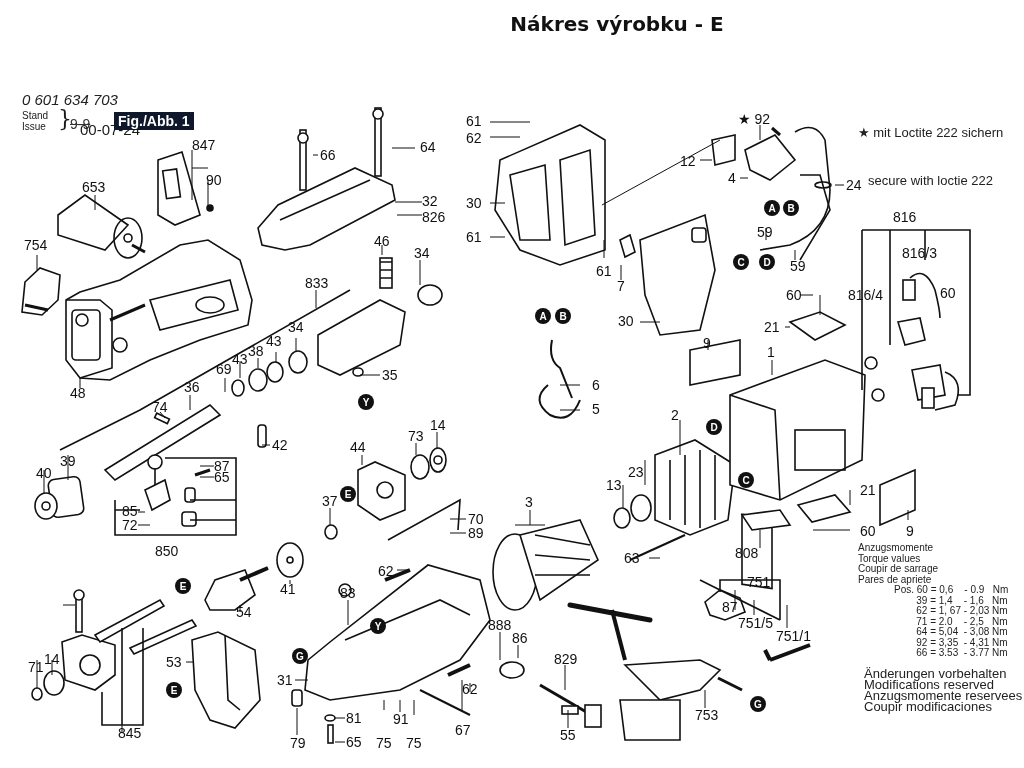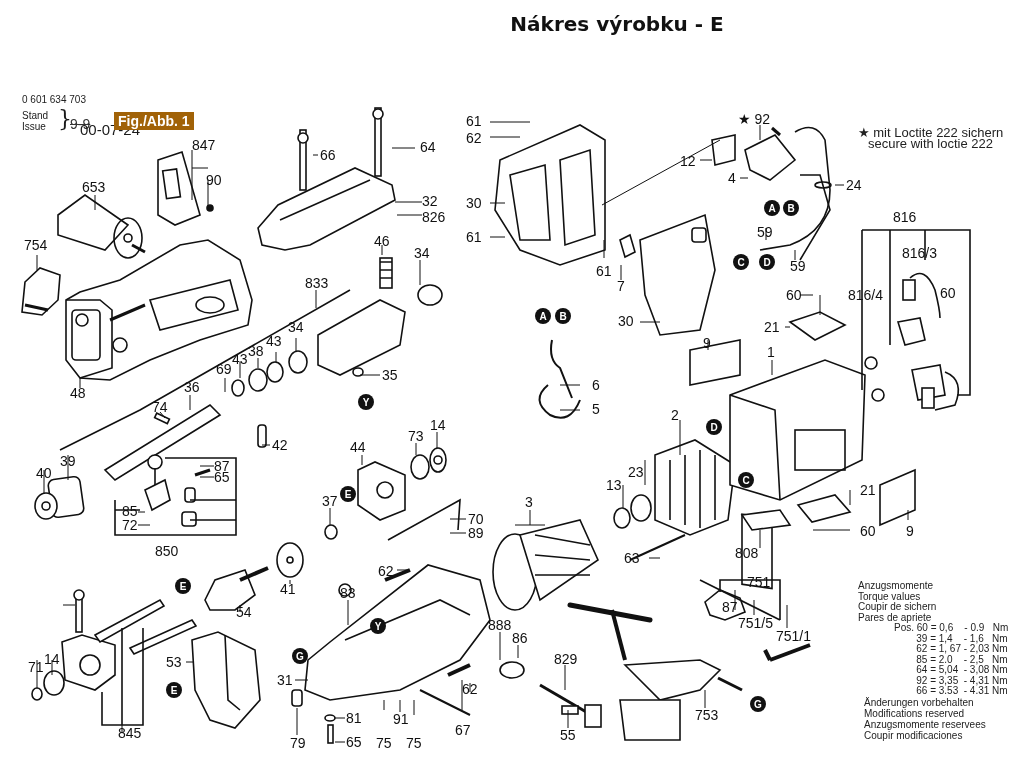--- a/index.html
+++ b/index.html
@@ -1,67 +1,67 @@
 <!DOCTYPE html>
 <html><head>
 <meta charset="utf-8">
 <style>
   html, body { margin:0; padding:0; background:#ffffff; }
   body { width:1024px; height:768px; position:relative; overflow:hidden;
          font-family:"Liberation Sans", sans-serif; color:#1a1a1a; }
   .title { position:absolute; left:0; width:1234px; top:12px; text-align:center;
            font-family:"DejaVu Sans", sans-serif; font-weight:bold; font-size:20px; color:#111; }
-  .meta { position:absolute; font-size:10px; line-height:12px; color:#222; }
-  .figbox { position:absolute; left:114px; top:112px; background:#a16207; color:#fff;
+  .meta { position:absolute; font-size:15px; line-height:12px; color:#222;font-style:italic; }
+  .figbox { position:absolute; left:114px; top:112px; background:#0f172a; color:#fff;
             font-weight:bold; font-size:14px; padding:1px 4px; line-height:16px; }
   .stand { position:absolute; left:22px; top:110px; font-size:10px; line-height:11px; }
   .brace { position:absolute; left:58px; top:108px; font-size:22px; line-height:22px; font-family:"DejaVu Serif", serif; }
   .issue-date { position:absolute; left:68px; top:121px; font-size:15px;padding-left:12px; }
   .struck { position:absolute; left:70px; top:116px; font-size:14px; text-decoration:line-through; color:#333; }
   svg#diagram { position:absolute; left:0; top:0; width:1024px; height:768px; }
   svg text { font-family:"Liberation Sans", sans-serif; }
   .lbl { font-size:14px; fill:#111; }
   .ref text { font-size:10px; font-weight:bold; fill:#fff; }
-  .torque { position:absolute; left:852px; top:543px; font-size:10px; line-height:10.5px; color:#222;margin-top:38px; }
+  .torque { position:absolute; left:852px; top:543px; font-size:10px; line-height:10.5px; color:#222; }
   .torque .row { white-space:pre;padding-left:42px; }
-  .mods { position:absolute; left:864px; top:697px; font-size:10px; line-height:11px; color:#222; }
+  .mods { position:absolute; left:864px; top:668px; font-size:13px; line-height:11px; color:#222; }
   .loctite { position:absolute; left:858px; top:127px; font-size:13px; line-height:11px; color:#222; }
 </style>
 </head>
 <body>
 
 <div class="title">Nákres výrobku - E</div>
 
 <div class="meta" style="left:22px; top:94px;">0 601 634 703</div>
 <div class="stand">
   <div>Stand</div>
   <div>Issue</div>
 </div>
 <div class="brace">}</div>
 <div class="struck">9-9</div>
 <div class="issue-date">00-07-24</div>
 <div class="figbox">Fig./Abb. 1</div>
 
 <div class="loctite">
   <div><span>★</span> <span>mit Loctite 222 sichern</span></div>
-  <div style="padding-left:10px;">secure with loctie 222</div>
+  <div style="padding-left:10px;margin-top:37px;">secure with loctie 222</div>
 </div>
 
 <div class="torque">
   <div style="padding-left:6px">Anzugsmomente</div>
   <div style="padding-left:6px">Torque values</div>
-  <div style="padding-left:6px">Coupir de sichern</div>
+  <div style="padding-left:6px">Coupir de sarrage</div>
   <div style="padding-left:6px">Pares de apriete</div>
   <div class="row">Pos. 60 = 0,6    - 0.9   Nm</div>
   <div class="row">        39 = 1,4    - 1,6   Nm</div>
   <div class="row">        62 = 1, 67 - 2,03 Nm</div>
-  <div class="row">        85 = 2.0    - 2,5   Nm</div>
+  <div class="row">        71 = 2.0    - 2,5   Nm</div>
   <div class="row">        64 = 5,04  - 3,08 Nm</div>
   <div class="row">        92 = 3,35  - 4,31 Nm</div>
-  <div class="row">        66 = 3.53  - 4.31 Nm</div>
+  <div class="row">        66 = 3.53  - 3.77 Nm</div>
 </div>
 
 <div class="mods">
   <div>Änderungen vorbehalten</div>
   <div>Modifications reserved</div>
   <div>Anzugsmomente reservees</div>
   <div>Coupir modificaciones</div>
 </div>
 
 <svg id="diagram" viewBox="0 0 1024 768" fill="none" stroke="#111" stroke-width="1.6">

